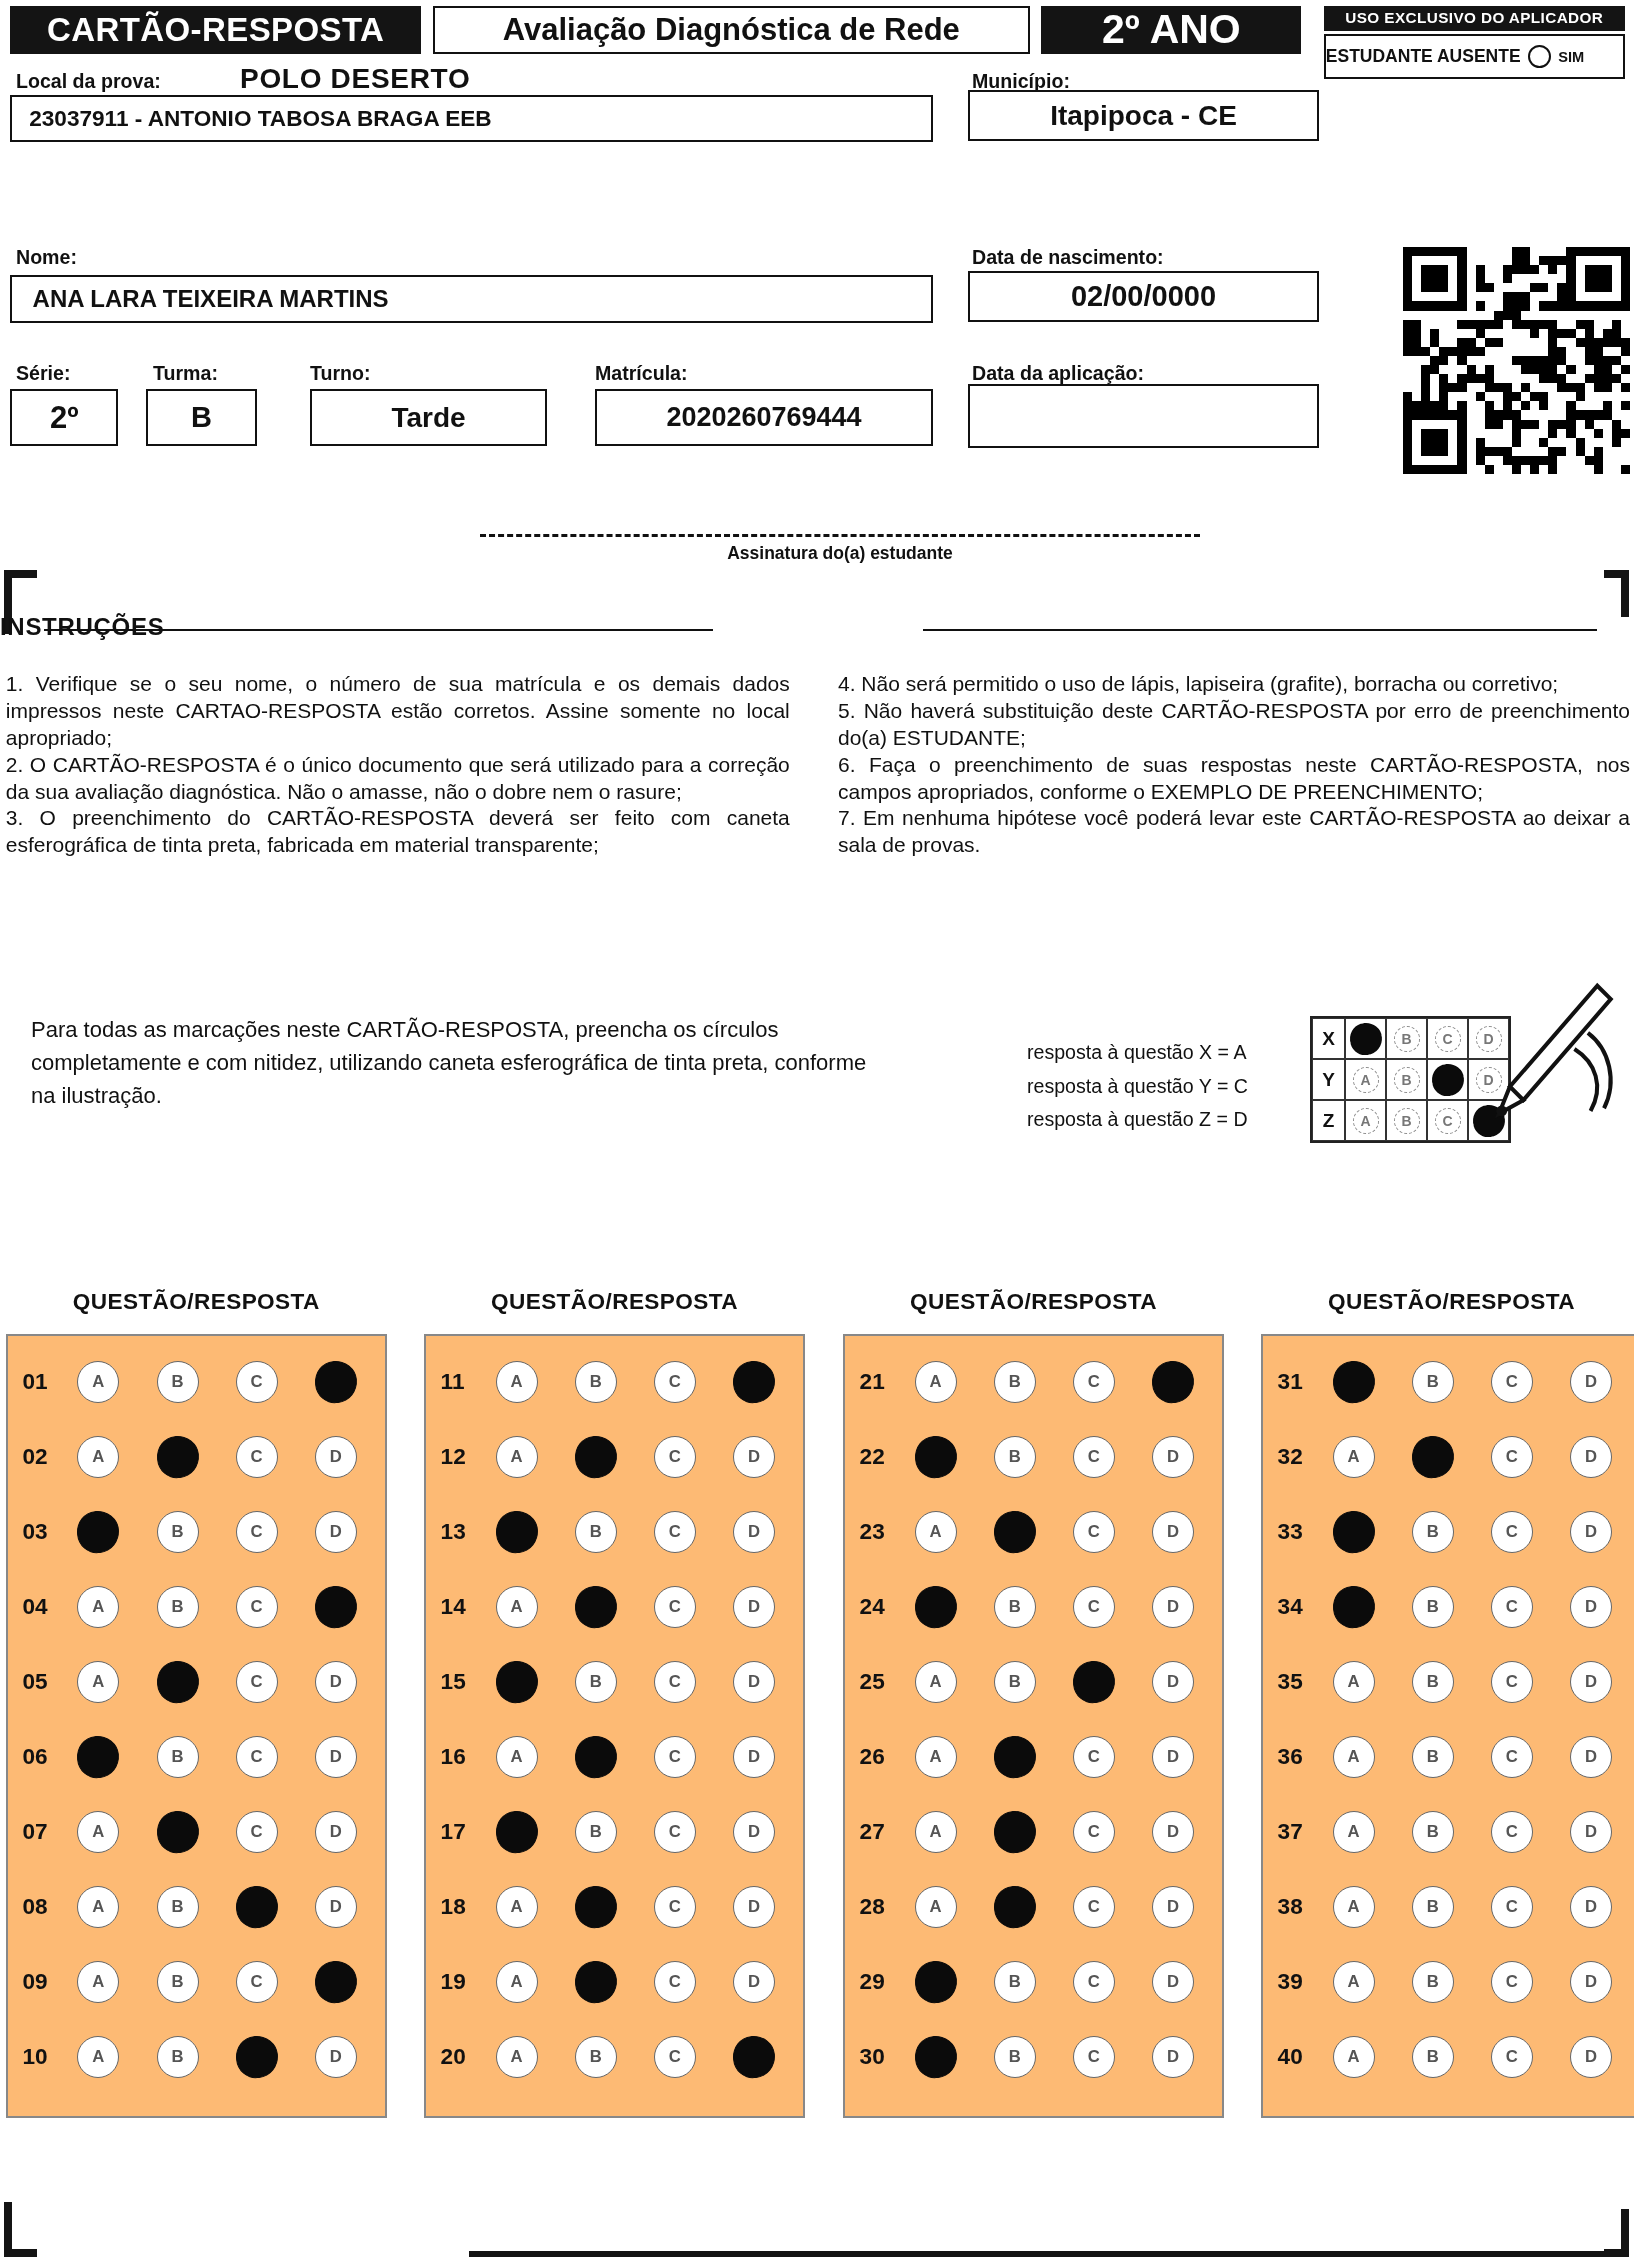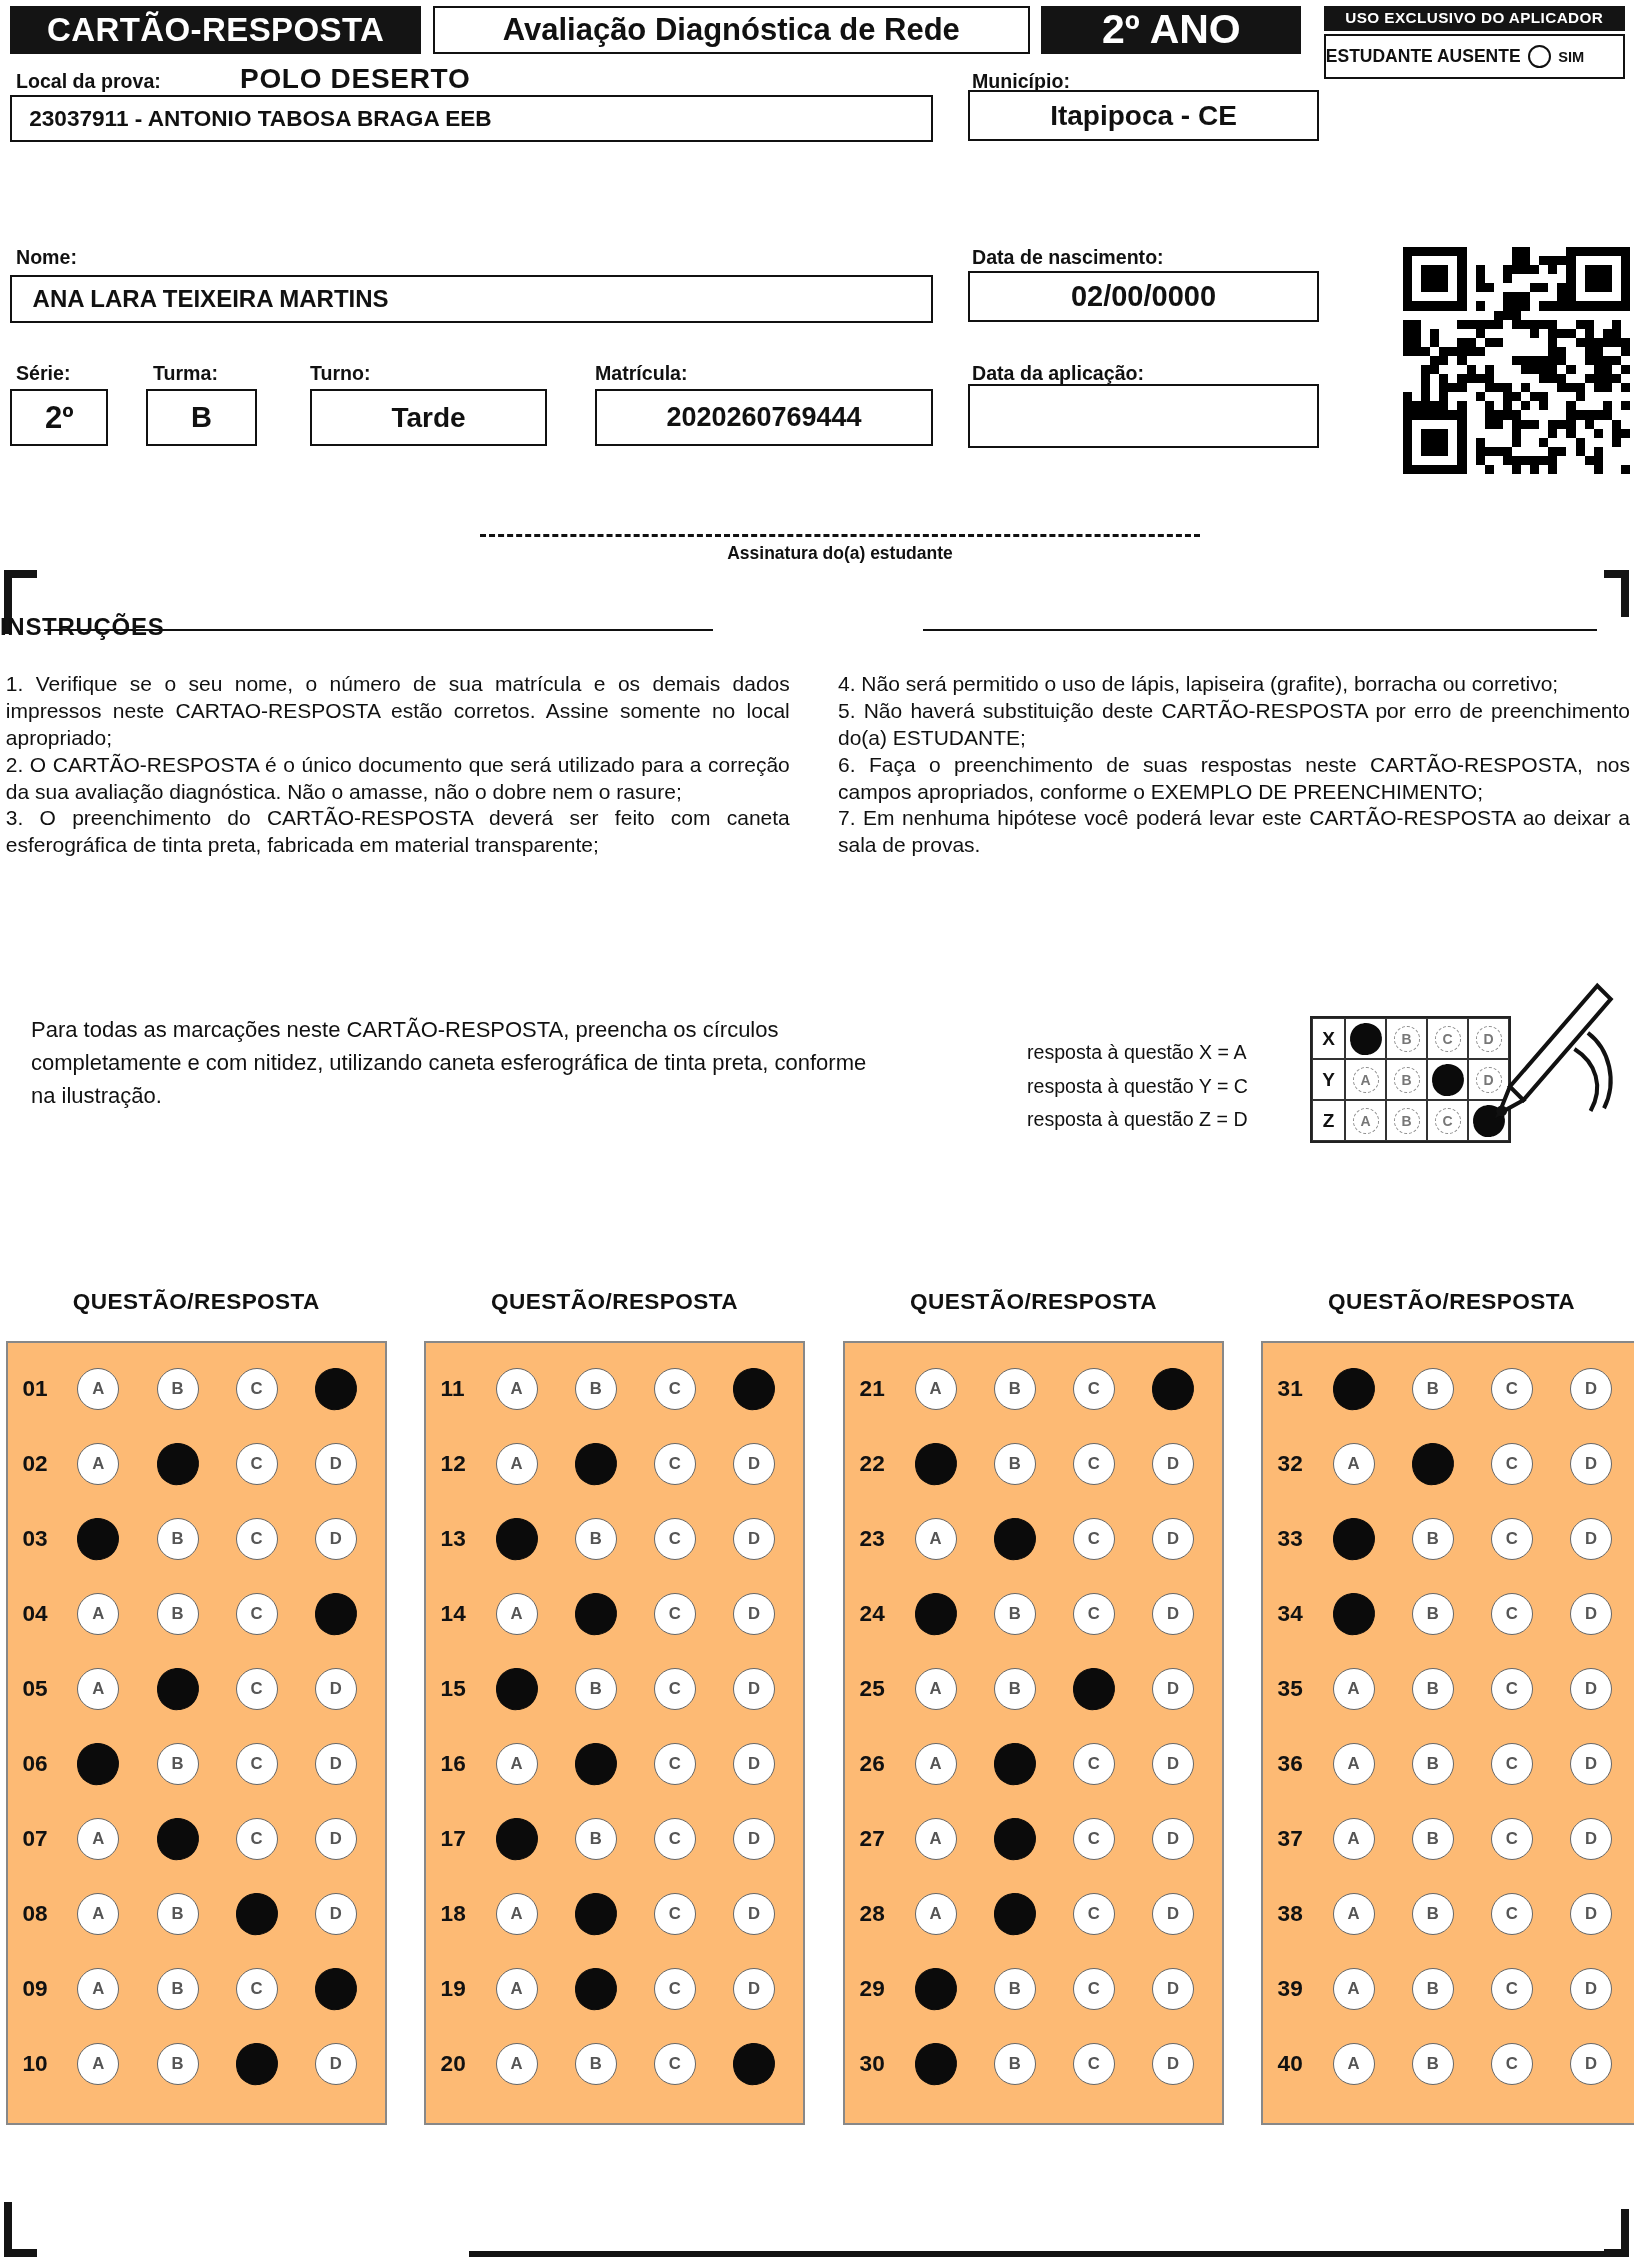--- a/index.html
+++ b/index.html
@@ -28,21 +28,21 @@
   .municipio-box{left:968px;top:90px;width:351px;height:51px;justify-content:center;font-size:28px}
   .nome-label{left:16px;top:246px}
   .nascimento-label{left:972px;top:246px}
   .nome-box{left:10.2px;top:275px;width:923px;height:48px;padding-left:20.4px;font-size:24px}
   .nascimento-box{left:968px;top:271px;width:351px;height:51px;justify-content:center;font-size:29px}
   .serie-label{left:16px;top:362px}
   .turma-label{left:153px;top:362px}
   .turno-label{left:310px;top:362px}
   .matricula-label{left:595px;top:362px}
   .aplicacao-label{left:972px;top:362px}
-  .serie-box{left:10.2px;top:389px;width:98px;height:57px;justify-content:center;font-size:31px}
+  .serie-box{left:10.2px;top:389px;width:108px;height:57px;justify-content:center;font-size:31px}
   .turma-box{left:146px;top:389px;width:111px;height:57px;justify-content:center;font-size:29px}
   .turno-box{left:310px;top:389px;width:237px;height:57px;justify-content:center;font-size:28px}
   .matricula-box{left:595px;top:389px;width:338px;height:57px;justify-content:center;font-size:27px}
   .aplicacao-box{left:968px;top:384px;width:351px;height:64px}
 
   
   .qr{position:absolute;left:1403px;top:247px;width:227px;height:227px;display:grid;grid-template-columns:repeat(25,1fr);grid-template-rows:repeat(25,1fr);background:#fff}
   .qr div.on{background:#000}
 
   
@@ -76,21 +76,21 @@
 
   
   .bubble{width:42px;height:42px;border:1.5px solid #666;border-radius:50%;display:flex;align-items:center;justify-content:center;font-size:16.7px;font-weight:600;color:#555;flex:0 0 auto;background:#fff}
   .ex-bubble{width:26px;height:26px;font-size:14px;border-style:dashed;border-color:#888;color:#777}
   .bubble.filled{background:#0b0b0b;border-color:#0b0b0b;border-radius:48% 52% 50% 47% / 51% 49% 53% 49%;transform:rotate(-5deg)}
   .ex-bubble.filled{width:32px;height:32px}
 
   
   .anscol{position:absolute;top:1289px;width:381px}
   .anscol-1{left:5.8px}.anscol-2{left:424px}.anscol-3{left:843px}.anscol-4{left:1261px}
-  .anshead{text-align:center;font-size:22.6px;font-weight:bold;margin-bottom:26px;letter-spacing:0.4px}
+  .anshead{text-align:center;font-size:22.6px;font-weight:bold;margin-bottom:19px;letter-spacing:0.4px}
   .ansbox{border:2.2px solid #888;height:784px;padding-top:8.7px;background:#fdba74}
   .q-row{display:flex;align-items:center;height:75px;padding:0 28px 0 14.6px}
   .q-num{width:55px;font-size:22.6px;font-weight:bold;color:#111}
   .q-bubbles{flex:1;display:flex;justify-content:space-between;align-items:center}
 </style>
 </head>
 <body>
 
 <div class="page">
 

